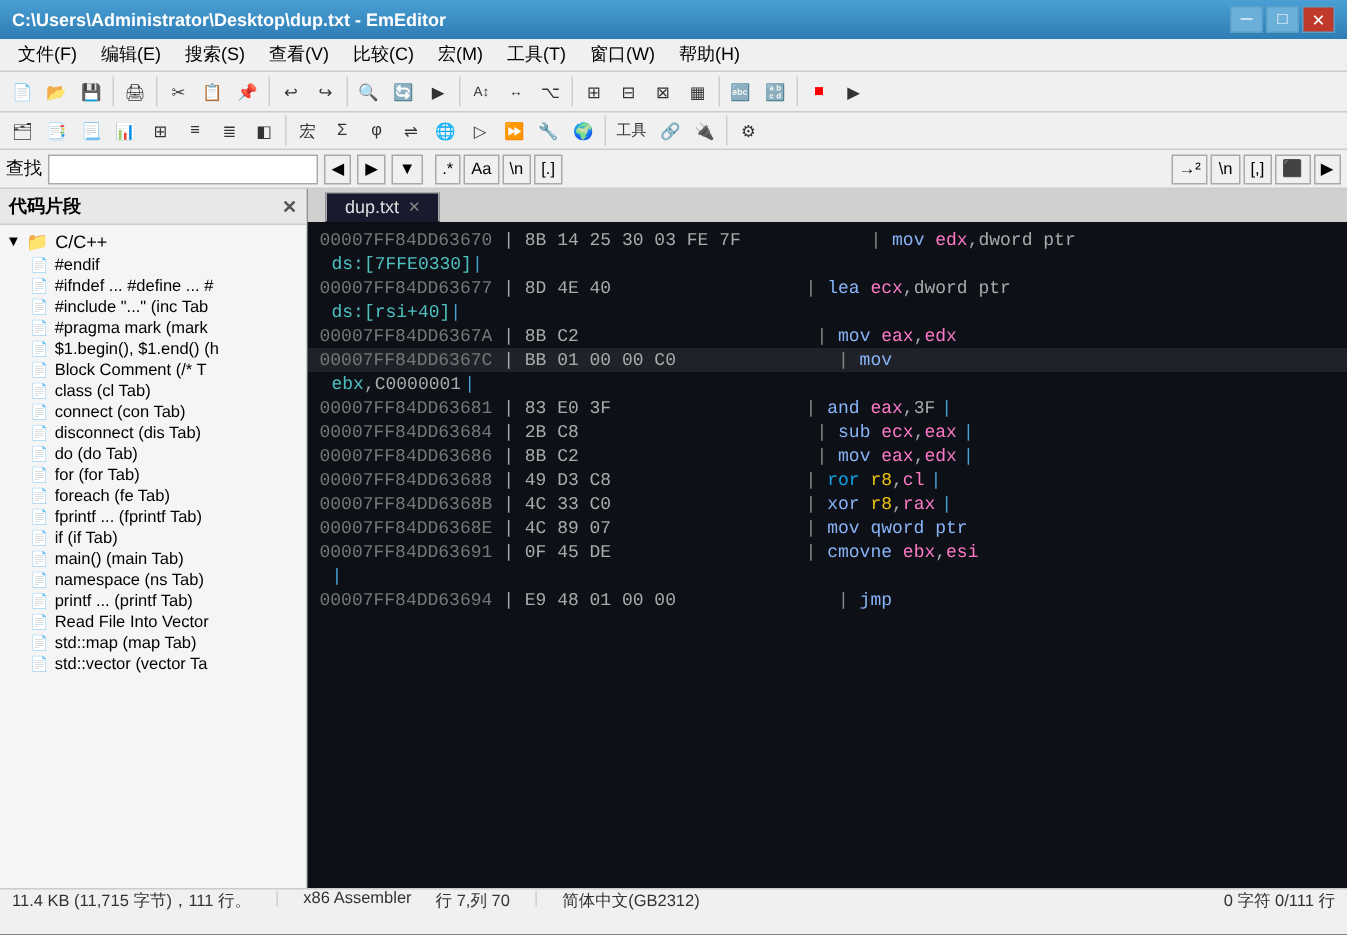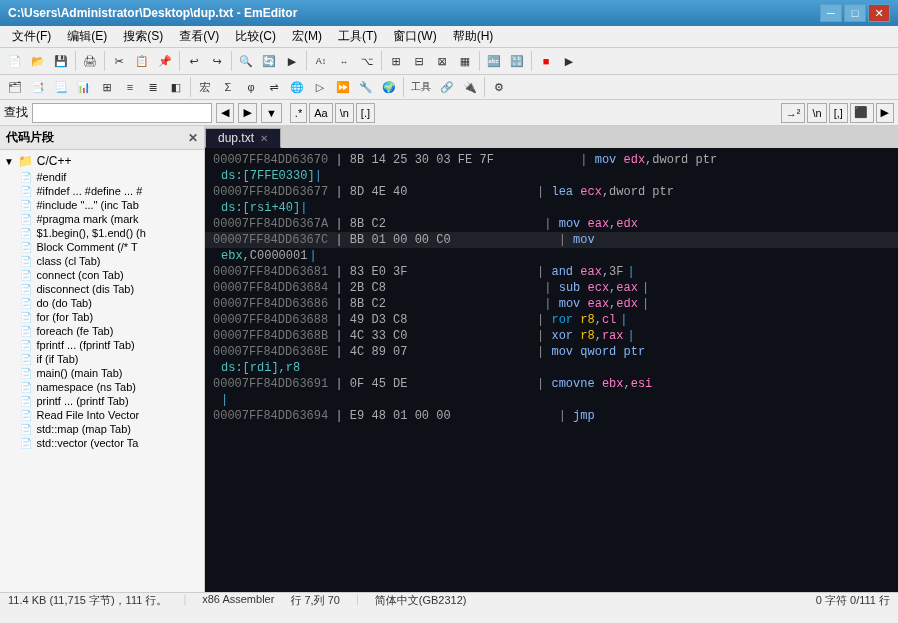--- a/index.html
+++ b/index.html
@@ -148,21 +148,21 @@
       display: flex;
       flex-direction: column;
       background: #1a1a2e;
       overflow: hidden;
     }
     .tab-bar {
       background: #d0d0d0;
       display: flex;
       align-items: flex-end;
       height: 22px;
-      padding: 0 0;
+      padding: 0 12px;
     }
     .tab {
       padding: 2px 12px;
       background: #c8dce8;
       border: 1px solid #aaa;
       border-bottom: none;
       cursor: pointer;
       font-size: 12px;
       height: 20px;
       display: flex;
@@ -558,23 +558,20 @@
       </div>
 
       <div class="code-line">
         <span style="color:#777">00007FF84DD6368E </span>
         <span style="color:#aaa">| 4C 89 07</span>
         <span style="color:#555">                  </span>
         <span style="color:#888">| </span>
         <span style="color:#89b4f8">mov qword ptr</span>
       </div>
 
-      <div class="code-line">
-        <span style="color:#50c0c0;margin-left:8px">ds:[rdi],r8</span>
-      </div>
 
       <div class="code-line">
         <span style="color:#777">00007FF84DD63691 </span>
         <span style="color:#aaa">| 0F 45 DE</span>
         <span style="color:#555">                  </span>
         <span style="color:#888">| </span>
         <span style="color:#89b4f8">cmovne </span>
         <span style="color:#ff79c6">ebx</span>
         <span style="color:#aaa">,</span>
         <span style="color:#ff79c6">esi</span>

